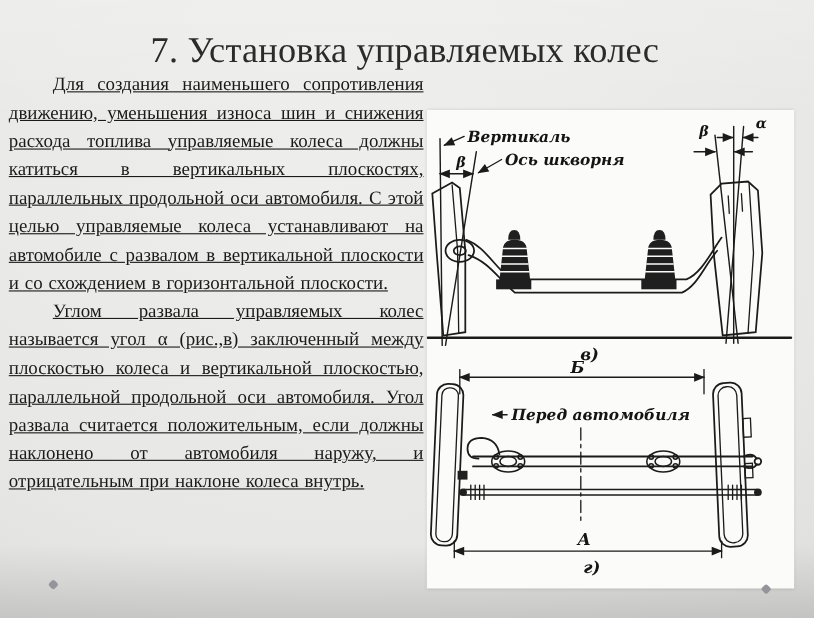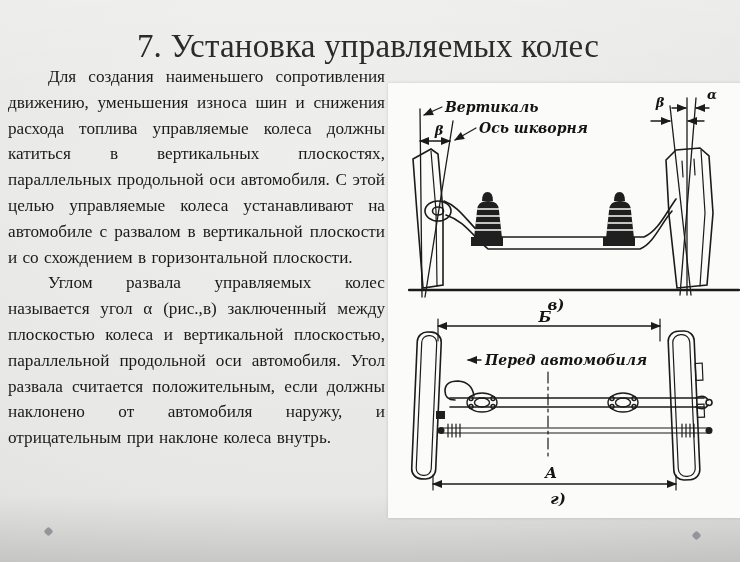--- a/index.html
+++ b/index.html
@@ -17,26 +17,25 @@
     position:absolute;top:27px;left:0;width:736px;
     margin:0;text-align:center;
     font-size:33px;font-weight:400;line-height:38px;
     color:#2b2b2b;letter-spacing:0.2px;
   }
   .body-text{
     position:absolute;left:8px;top:64px;width:377px;
     font-size:17.2px;line-height:25.8px;
     text-align:justify;color:#1a1a1a;
   }
-  .body-text p{margin:0;text-indent:40px;word-spacing:1px;}
+  .body-text p{margin:0;text-indent:40px;word-spacing:1px;text-decoration:underline;}
   .figure-panel{
-    position:absolute;left:388px;top:83px;width:334px;height:435px;
+    position:absolute;left:388px;top:100px;width:334px;height:435px;
     background:#fbfbf9;
     box-shadow:0 0 3px rgba(0,0,0,0.15);
-    padding-left:20px;
   }
   .figure-panel svg{display:block;}
   svg text{
     font-family:"DejaVu Serif", serif;
     font-style:italic;font-weight:bold;
     fill:#141414;stroke:none;
   }
   .lbl{font-size:14px;}
   .cap{font-size:15px;}
   .ang{font-size:13px;}

